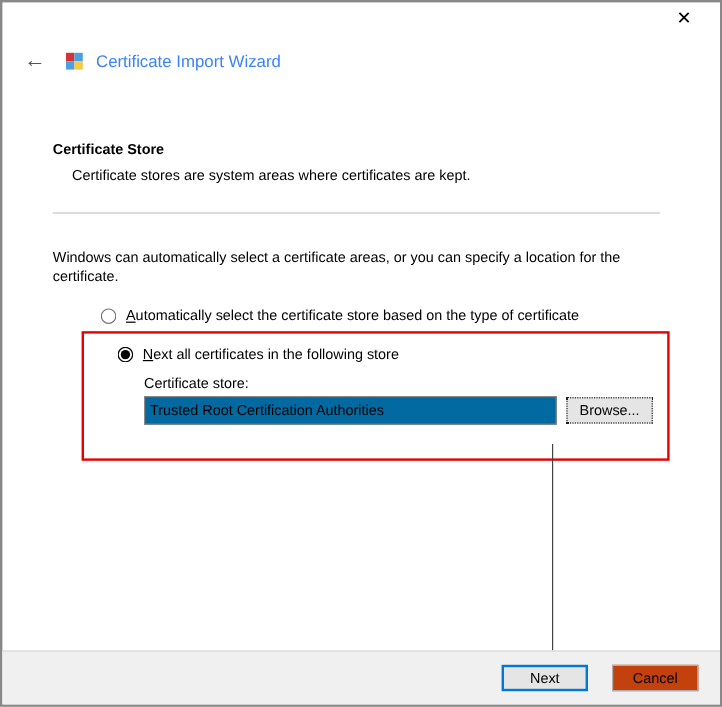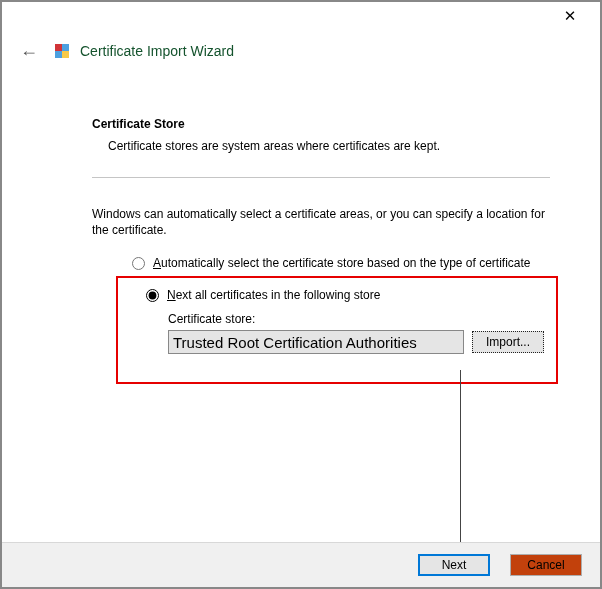--- a/index.html
+++ b/index.html
@@ -31,24 +31,24 @@
   }
   .header{
     display:flex;align-items:center;
     padding:12px 12px 0 12px;
     gap:10px;
   }
   .back-arrow{
     font-size:18px;color:#555;padding:0 6px;
   }
   .wizard-title{
-    font-size:14px;color:#14532d;
+    font-size:14px;color:#3b82f6;
   }
   .body{
-    padding:56px 50px 0 90px;
+    padding:56px 50px 0 42px;
   }
   .section-title{
     font-weight:600;font-size:12px;margin-bottom:8px;
   }
   .section-desc{
     font-size:12px;margin:0 0 24px 16px;
   }
   .hr{
     border:none;border-top:1px solid #c5c5c5;
     margin:4px 0 28px 0;
@@ -74,23 +74,23 @@
   }
   .highlight-block .radio-row{margin-left:16px}
   .store-row{
     margin-left:38px;margin-top:6px;
   }
   .store-label{font-size:12px;margin-bottom:4px}
   .store-input-row{display:flex;gap:8px;align-items:center}
   .store-input{
     flex:1;height:20px;
     border:1px solid #888;
-    padding:1px 4px;font-size:15px;
+    padding:1px 4px;font-size:12px;
     font-family:inherit;
-    background:#e5e5e5;
+    background:#0369a1;
   }
   .browse-btn{
     width:72px;height:22px;
     border:1px dotted #222;
     background:#e5e5e5;
     font-size:12px;font-family:inherit;
     padding:0;
     cursor:default;
   }
   .browse-btn span::first-letter{text-decoration:underline}
@@ -164,21 +164,21 @@
       <label class="radio-row">
         <input type="radio" name="store" checked="" style="">
         <span class="underline-first">Next all certificates in the following store</span>
       </label>
 
       <div class="store-row">
         <div class="store-label">Certificate store:</div>
         <div class="store-input-row">
           <input class="store-input" type="text" readonly="" value="Trusted Root Certification Authorities" style="">
           <button class="browse-btn">
-            <span>Import...</span>
+            <span>Browse...</span>
           </button>
         </div>
       </div>
     </div>
   </div>
 
   <div class="annotation-line"></div>
 
   <div class="footer">
     <button class="btn primary">

